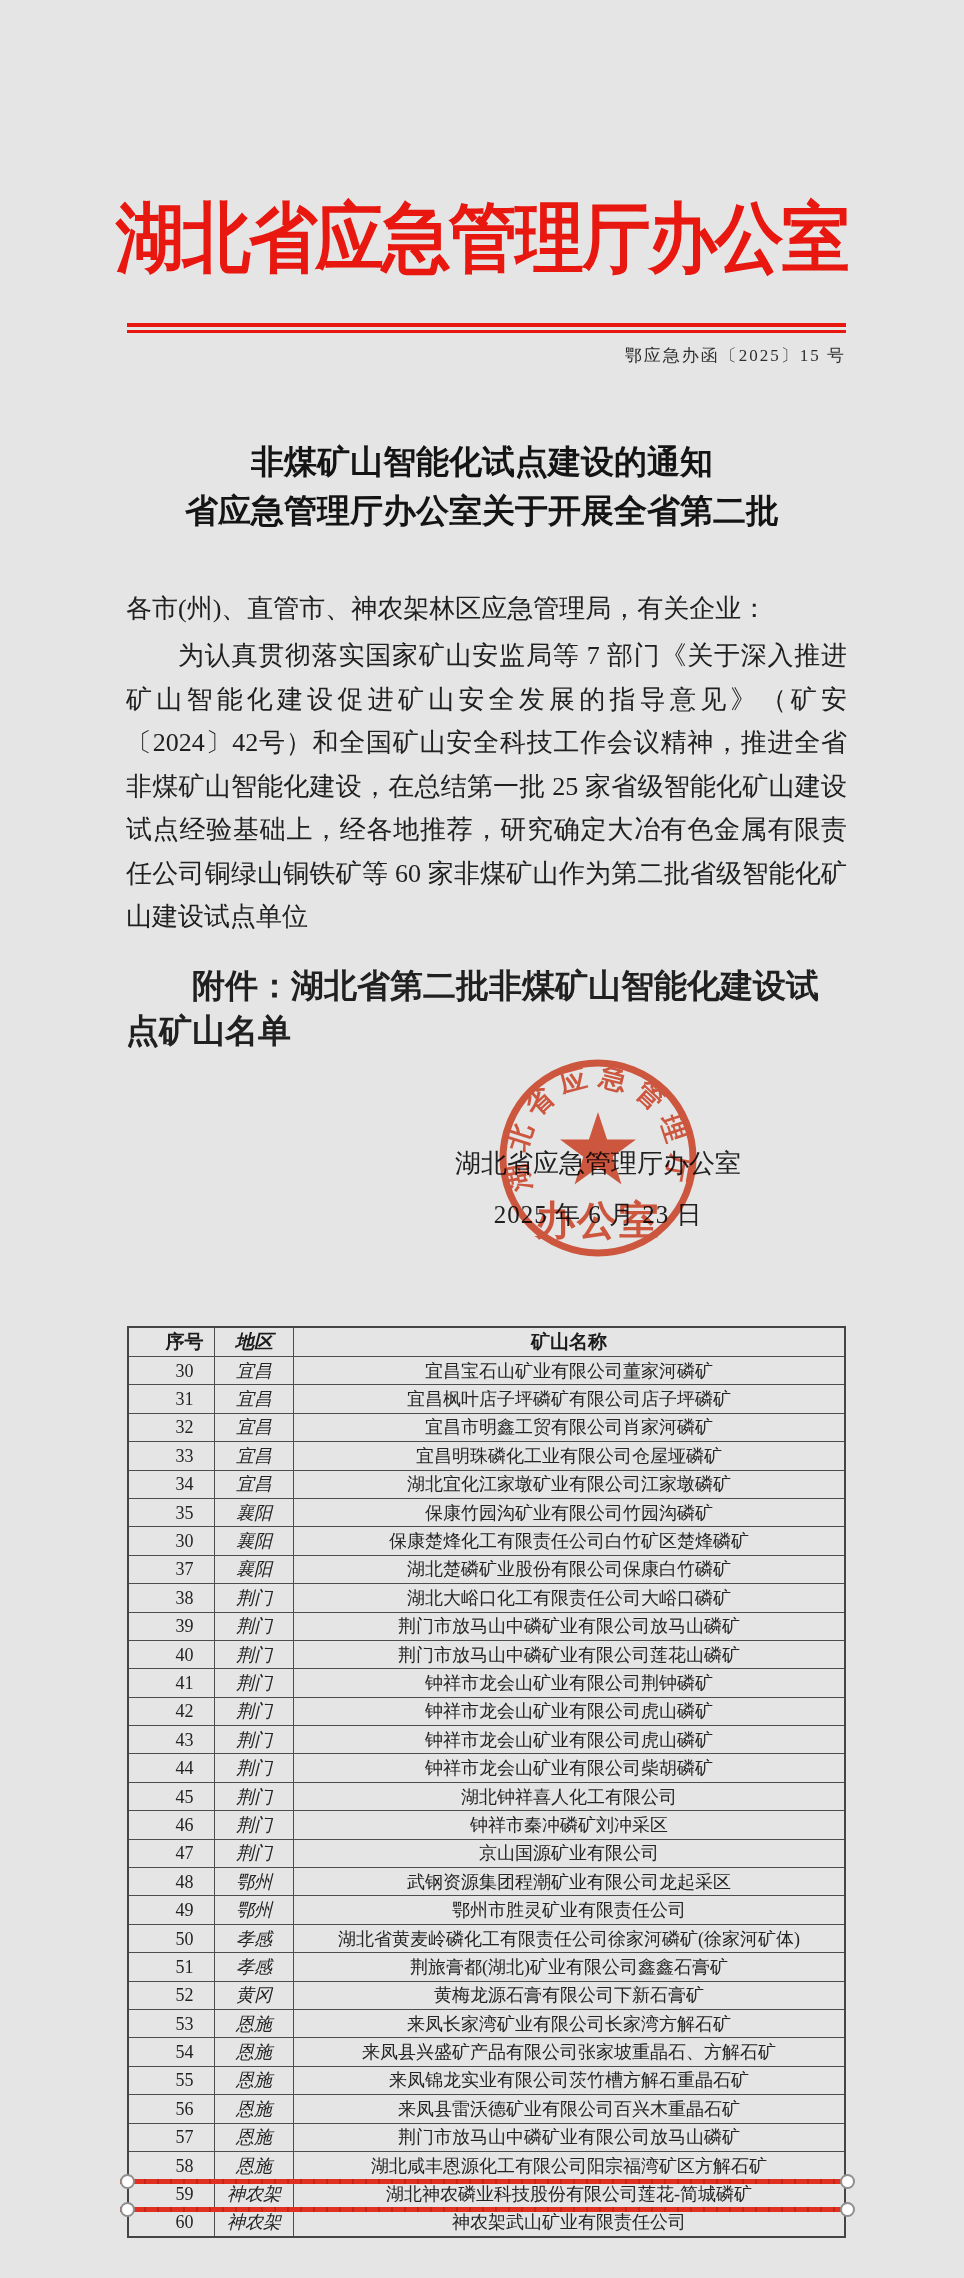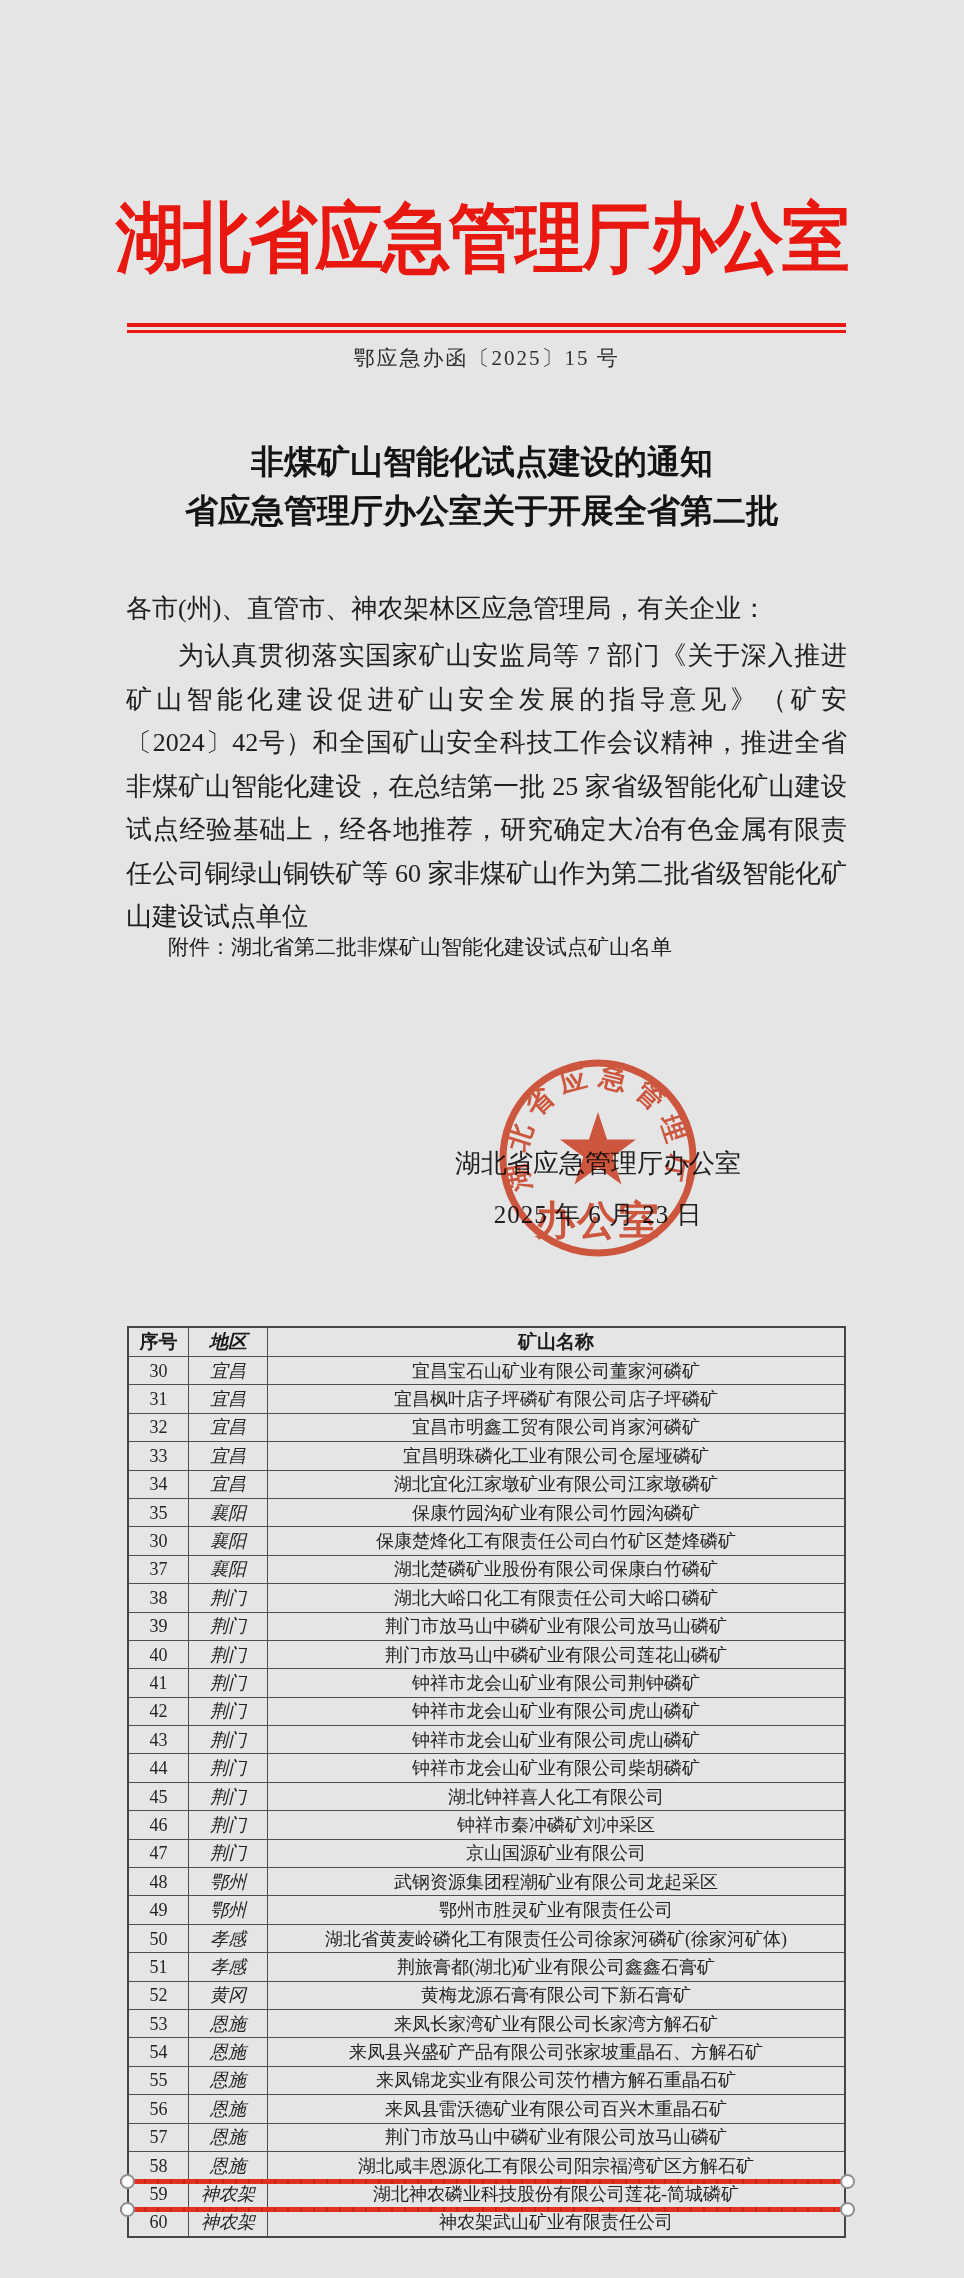--- a/index.html
+++ b/index.html
@@ -9,49 +9,49 @@
     font-family:"Liberation Serif","DejaVu Serif",serif; color:#222;
   }
   .org-title {
     position:absolute; top:188px; left:0; width:964px; text-align:center;
     font-size:76px; font-weight:bold; color:#e8170f; white-space:nowrap;
     transform:scaleX(.9); transform-origin:center; letter-spacing:-2px;
   }
   .rule-thick { position:absolute; top:323px; left:127px; width:719px; height:4px; background:#e8170f; }
   .rule-thin  { position:absolute; top:330px; left:127px; width:719px; height:2.5px; background:#e8170f; }
   .doc-number {
-    position:absolute; top:344px; left:127px; width:719px; text-align:center;
-    font-size:21px; color:#2e2e2e; letter-spacing:2px;
+    position:absolute; top:344px; left:127px; width:719px; text-align:right;
+    font-size:17px; color:#2e2e2e; letter-spacing:2px;
   }
   .doc-title {
     position:absolute; top:438px; left:0; width:964px; text-align:center;
     font-weight:bold; font-size:33px; line-height:49px; color:#141414;
   }
   .salutation { position:absolute; top:591px; left:126px; width:724px; font-size:26px; color:#202020; }
   .body-text {
     position:absolute; top:634px; left:126px; width:721px;
     font-size:26px; line-height:43.5px; text-align:justify; text-indent:2em; color:#202020;
   }
-  .attachment { position:absolute; top:933px; left:126px; width:721px; font-size:21px; text-indent:2em; color:#202020; }
+  .attachment { position:absolute; top:964px; left:126px; width:721px; font-size:33px; text-indent:2em; color:#202020;font-weight:bold; }
   .sign { position:absolute; top:1146px; left:598px; transform:translateX(-50%); text-align:center; white-space:nowrap; }
   .sign .who  { font-size:26px; color:#202020; }
   .sign .date { margin-top:17px; font-size:25px; letter-spacing:1px; color:#202020; }
   .seal { position:absolute; left:484px; top:1044px; width:228px; height:228px; opacity:.88; mix-blend-mode:multiply; }
   .seal text { font-family:"Liberation Serif","DejaVu Serif",serif; font-weight:bold; }
 
   .tablewrap { position:absolute; top:1326px; left:127px; width:719px; }
   table { width:719px; border-collapse:collapse; table-layout:fixed; }
   th, td { border:1px solid #4d4d4d; padding:0; text-align:center; vertical-align:middle; color:#242424; }
   table { border:2px solid #454545; }
   thead th {
     height:28px; font-family:"Liberation Sans","DejaVu Sans",sans-serif;
     font-weight:bold; font-size:19px; color:#1c1c1c;
   }
   tbody td { height:27.4px; font-size:18px; line-height:1; font-family:"Liberation Serif","DejaVu Serif",serif; }
-  .c-no { width:59px; } .c-region { width:78px;font-style:italic; }
+  .c-no { width:59px;padding-left:26px; } .c-region { width:78px;font-style:italic; }
 
   .ann-bar {
     position:absolute; left:120px; width:733px; height:5px;
     background:repeating-linear-gradient(90deg,#e03020 0 11px,#c32517 11px 13px);
   }
   .ann-handle {
     position:absolute; width:15px; height:15px; border-radius:50%;
     background:#ffffff; border:2px solid #8f8f8f; box-sizing:border-box;
     margin-left:-7.5px; margin-top:-7.5px;
   }

